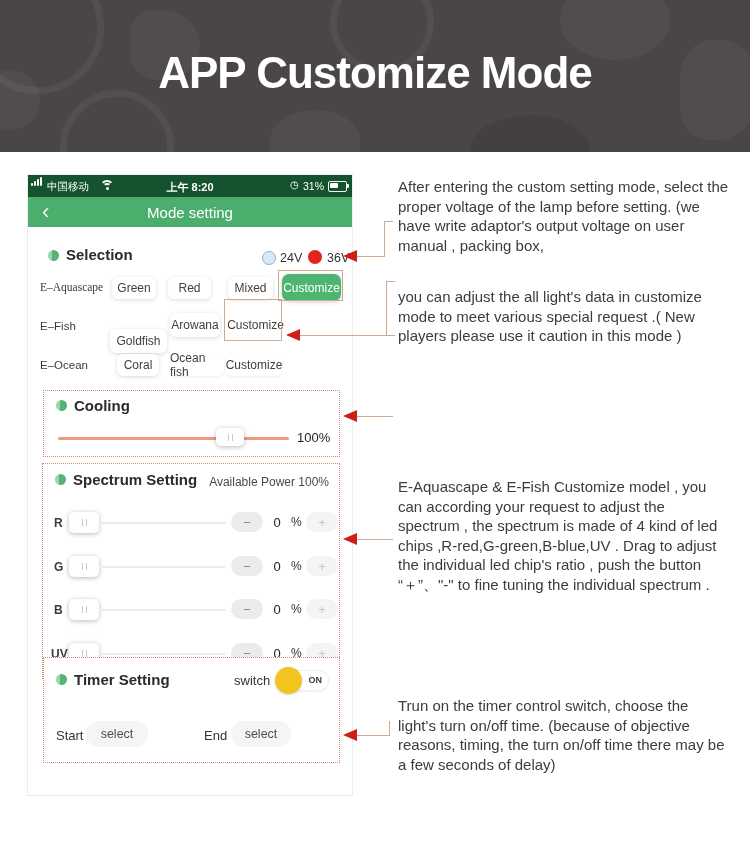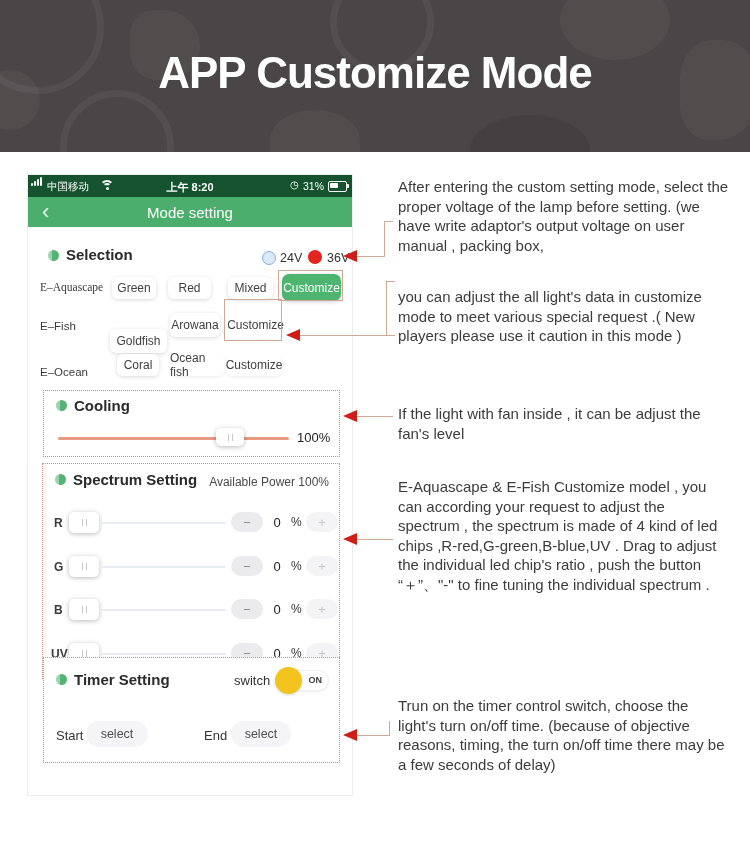--- a/index.html
+++ b/index.html
@@ -162,21 +162,21 @@
     <div class="mbtn" style="left:84px;top:102px;width:44px;height:22px;">Green</div>
     <div class="mbtn" style="left:140px;top:102px;width:43px;height:22px;">Red</div>
     <div class="mbtn" style="left:200px;top:102px;width:45px;height:22px;">Mixed</div>
     <div class="mbtn active" style="left:254px;top:99px;width:59px;height:27px;">Customize</div>
 
     <span class="mlabel" style="left:12px;top:145px;">E–Fish</span>
     <div class="mbtn" style="left:82px;top:138px;width:57px;height:24px;margin-top:16px;">Goldfish</div>
     <div class="mbtn" style="left:142px;top:138px;width:50px;height:24px;">Arowana</div>
     <div class="mbtn" style="left:200px;top:138px;width:55px;height:24px;box-shadow:none;">Customize</div>
 
-    <span class="mlabel" style="left:12px;top:191px;">E–Ocean</span>
+    <span class="mlabel" style="left:12px;top:184px;">E–Ocean</span>
     <div class="mbtn" style="left:89px;top:179px;width:42px;height:22px;">Coral</div>
     <div class="mbtn" style="left:142px;top:179px;width:54px;height:22px;box-shadow:0 1px 3px rgba(0,0,0,.08);">Ocean fish</div>
     <div class="mbtn" style="left:198px;top:179px;width:56px;height:22px;box-shadow:0 1px 3px rgba(0,0,0,.08);">Customize</div>
 
     <div class="dbox" style="left:15px;top:215px;width:295px;height:65px;">
       <div class="box-title" style="top:6px;">
         <span class="blt"></span>
         <span class="sect-title">Cooling</span>
       </div>
       <div class="cool-track"></div>
@@ -282,17 +282,16 @@
 
   <div class="tanline" style="left:357px;top:539px;width:36px;height:1px;"></div>
   <div class="arr" style="left:343px;top:533px;"></div>
 
   <div class="tanline" style="left:357px;top:735px;width:33px;height:1px;"></div>
   <div class="tanline" style="left:389px;top:721px;width:1px;height:15px;"></div>
   <div class="arr" style="left:343px;top:729px;"></div>
 
   <div class="ann" style="top:177px;">After entering the custom setting mode, select the proper voltage of the lamp before setting.  (we have write adaptor's output voltage on user manual , packing box,</div>
   <div class="ann" style="top:287px;">you can adjust the all light's data in customize mode to meet various special request .( New players please use it caution in this mode )</div>
-  <div class="ann" style="top:404px;">If the light with fan inside , it can be adjust the fan's level</div>
   <div class="ann" style="top:477px;">E-Aquascape &amp; E-Fish Customize model , you can according your request to adjust the spectrum , the spectrum is made of 4 kind of led chips ,R-red,G-green,B-blue,UV . Drag to adjust the individual led chip's ratio , push the button “＋”、"-"  to fine tuning the individual spectrum .</div>
   <div class="ann" style="top:696px;">Trun on the timer control switch, choose the light's turn on/off time. (because of objective reasons, timing, the turn on/off time there may be a few seconds of delay)</div>
 
 </div>
 
 </body></html>

